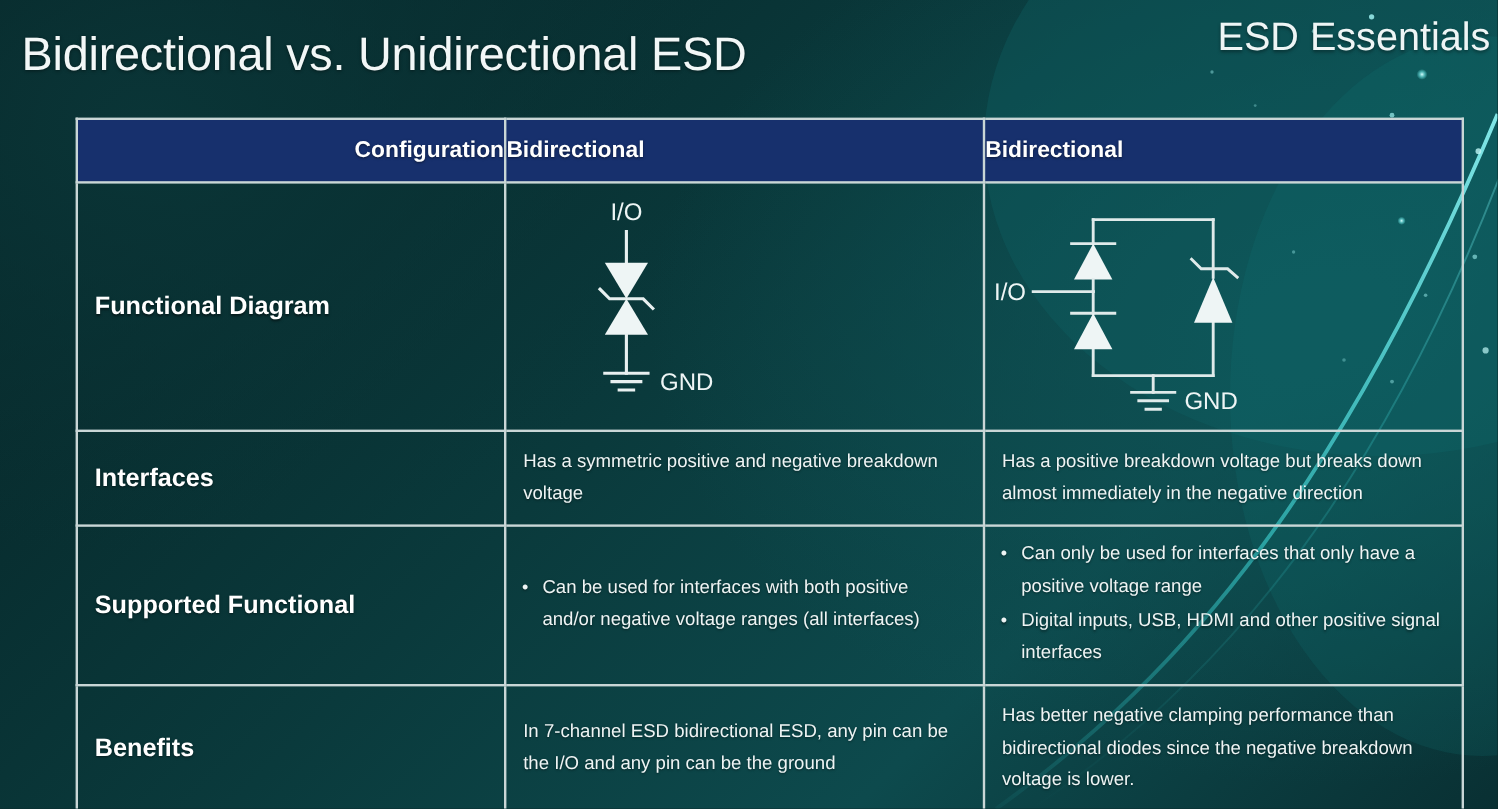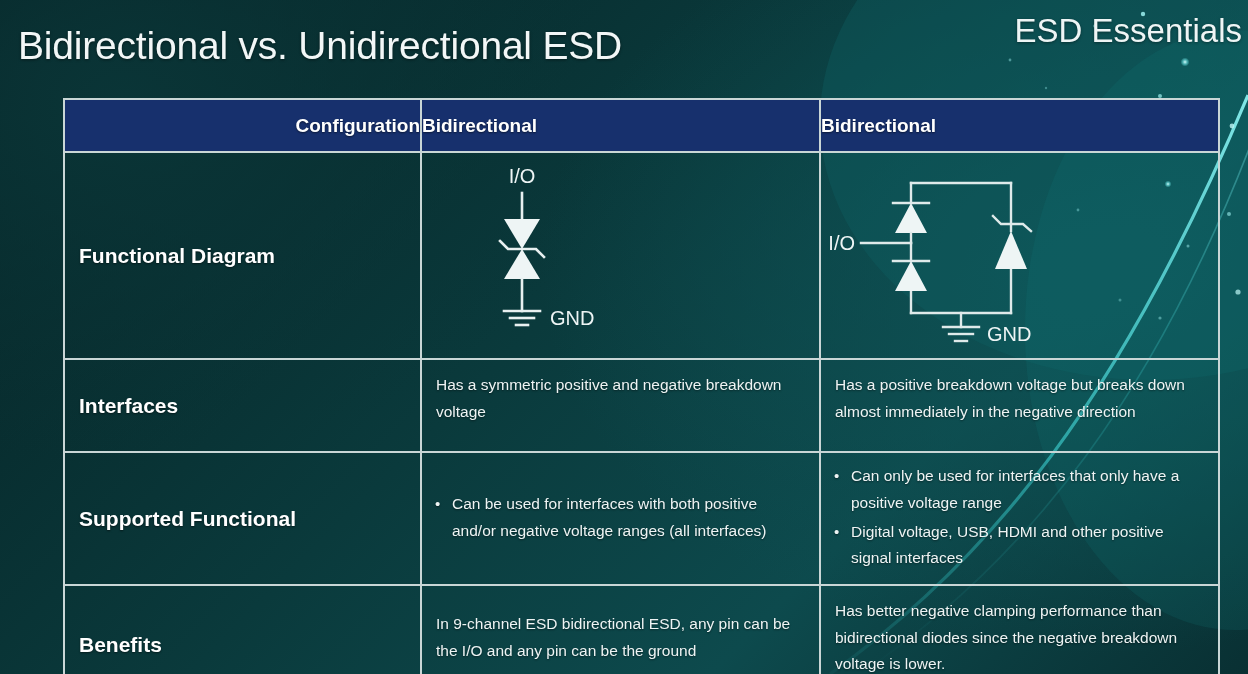--- a/index.html
+++ b/index.html
@@ -93,21 +93,21 @@
     font-size: 21px;
     font-weight: bold;
     padding: 8px 0 8px 14px;
     text-shadow: 0 1px 2px rgba(0,0,0,0.5);
   }
 
   .cell-text {
     color: #eef4f4;
     font-size: 15.5px;
     line-height: 1.72;
-    padding: 12px 14px 26px 14px;
+    padding: 12px 14px 12px 14px;
     text-shadow: 0 1px 2px rgba(0,0,0,0.45);
   }
 
   ul.bullets {
     margin: 0;
     padding: 10px 16px 10px 30px;
     list-style: none;
   }
   ul.bullets li {
     position: relative;
@@ -285,31 +285,31 @@
           <div class="rowlabel">Supported Functional</div>
         </td>
         <td>
           <ul class="bullets">
             <li>Can be used for interfaces with both positive and/or negative voltage ranges (all interfaces)</li>
           </ul>
         </td>
         <td>
           <ul class="bullets">
             <li>Can only be used for interfaces that only have a positive voltage range</li>
-            <li>Digital voltage, USB, HDMI and other positive signal interfaces</li>
+            <li>Digital inputs, USB, HDMI and other positive signal interfaces</li>
           </ul>
         </td>
       </tr>
 
       <tr>
         <td>
           <div class="rowlabel">Benefits</div>
         </td>
         <td>
-          <div class="cell-text">In 9-channel ESD bidirectional ESD, any pin can be the I/O and any pin can be the ground</div>
+          <div class="cell-text">In 7-channel ESD bidirectional ESD, any pin can be the I/O and any pin can be the ground</div>
         </td>
         <td>
           <div class="cell-text">Has better negative clamping performance than bidirectional diodes since the negative breakdown voltage is lower.</div>
         </td>
       </tr>
 
     </tbody>
   </table>
 </div>
 

